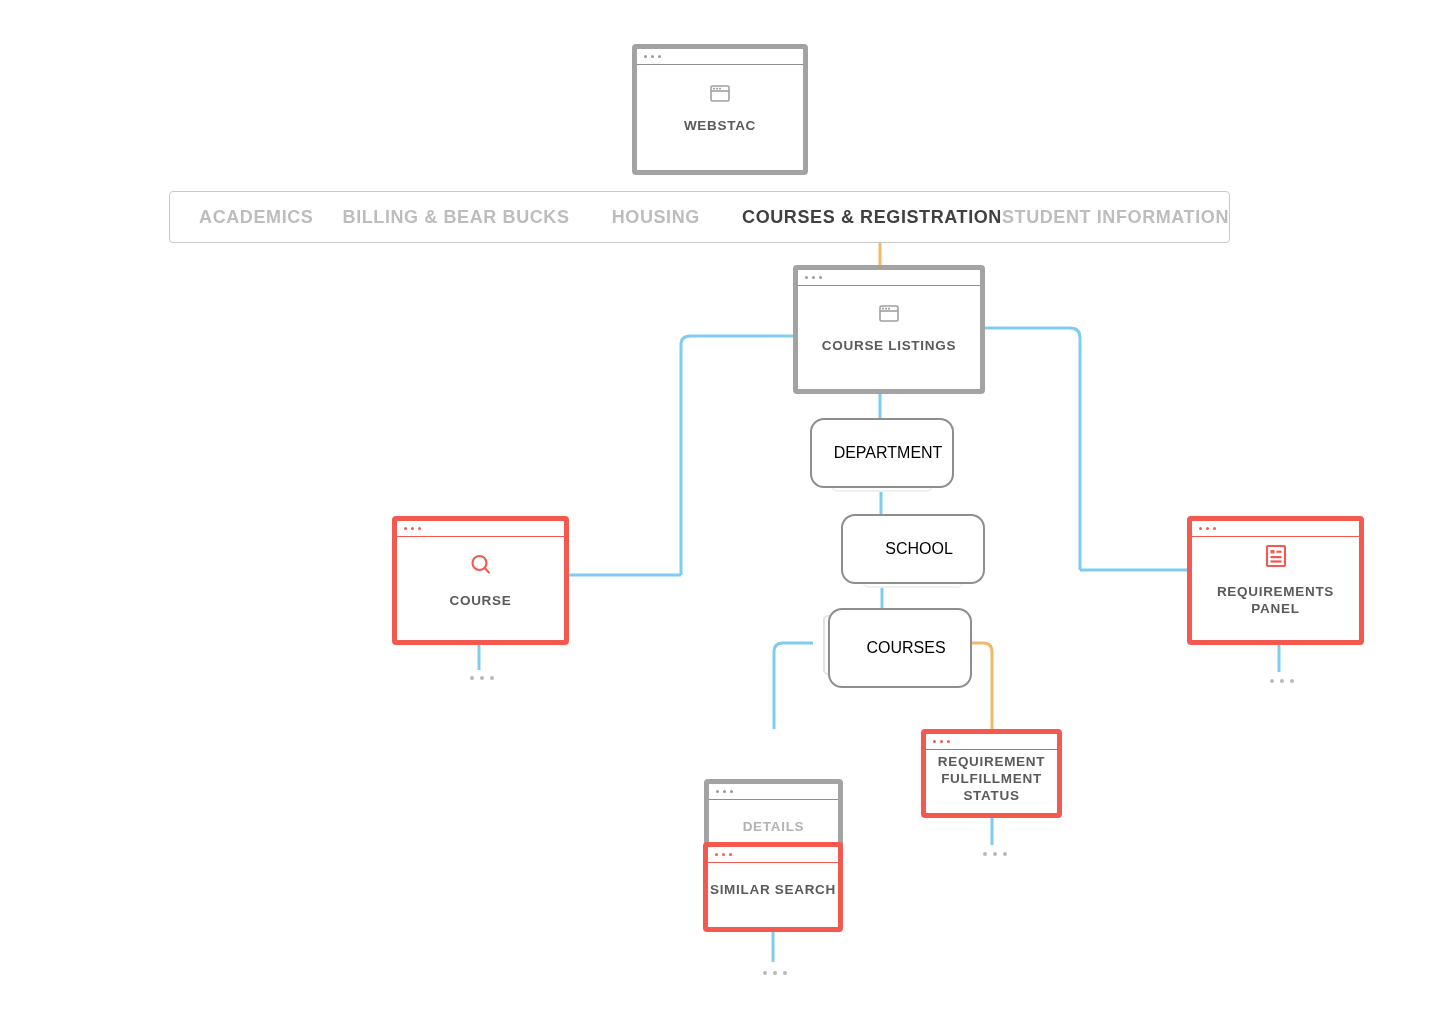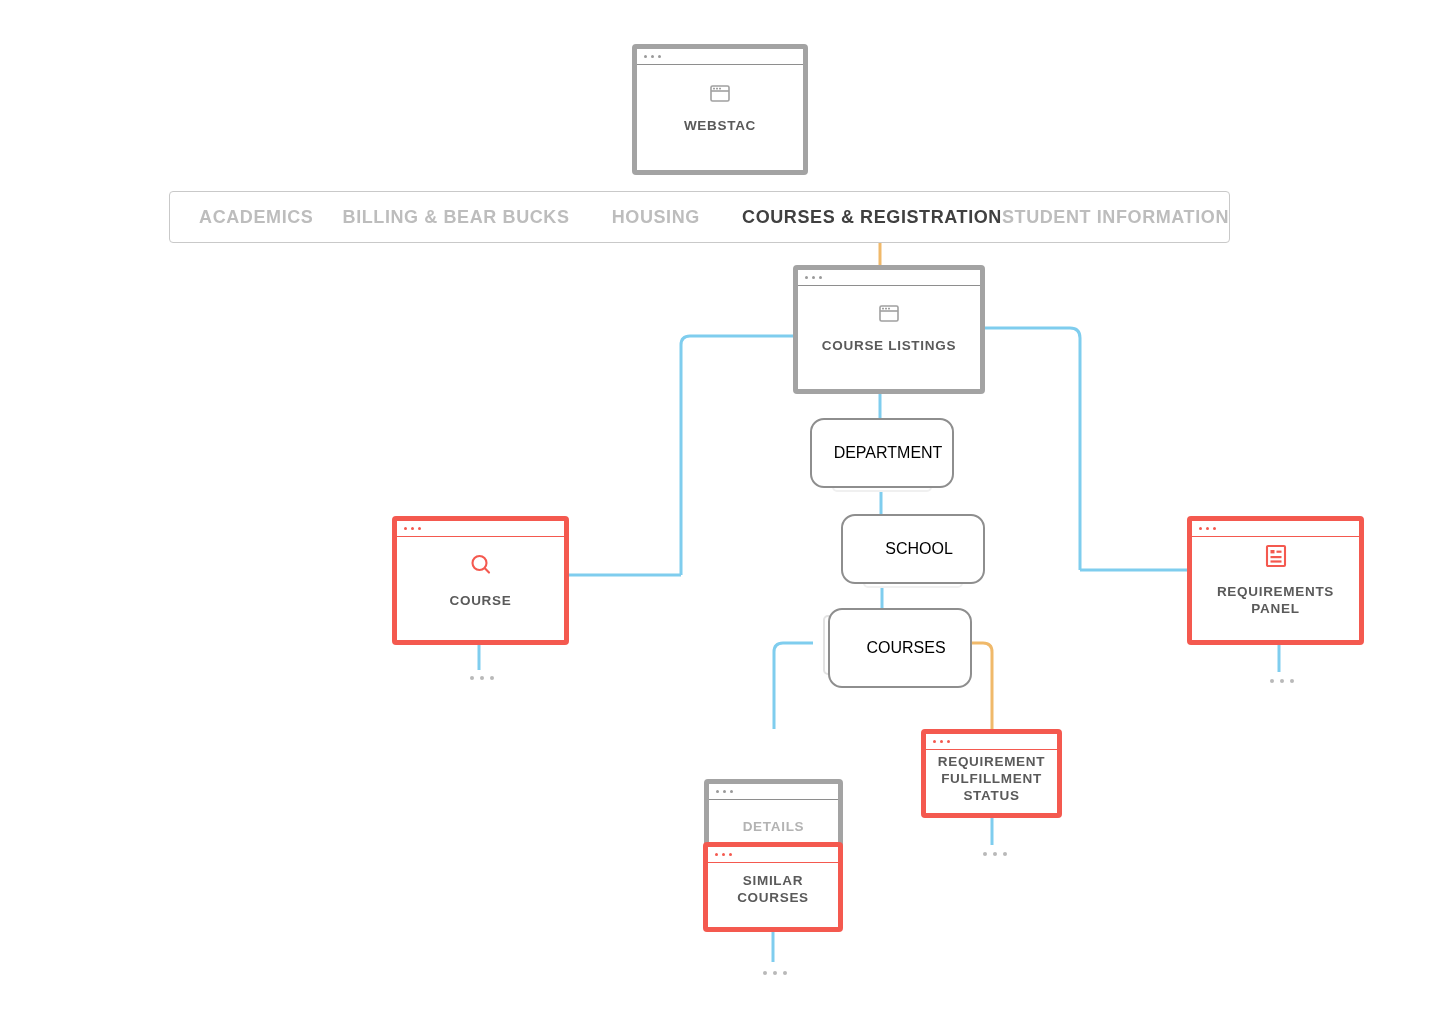--- a/index.html
+++ b/index.html
@@ -345,21 +345,21 @@
     </div>
     <div class="label muted">DETAILS</div>
   </div>
 
   <div class="card accent" style="left:703px; top:842px; width:140px; height:90px;">
     <div class="titlebar">
       <span class="dot"></span>
       <span class="dot"></span>
       <span class="dot"></span>
     </div>
-    <div class="label">SIMILAR COURSES</div>
+    <div class="label">SIMILAR SEARCH</div>
   </div>
   <div class="ellipsis" style="left:763px; top:971px;">
     <span></span>
       <span></span>
       <span></span>
   </div>
 
   <div class="card accent" style="left:921px; top:729px; width:141px; height:89px;">
     <div class="titlebar">
       <span class="dot"></span>

